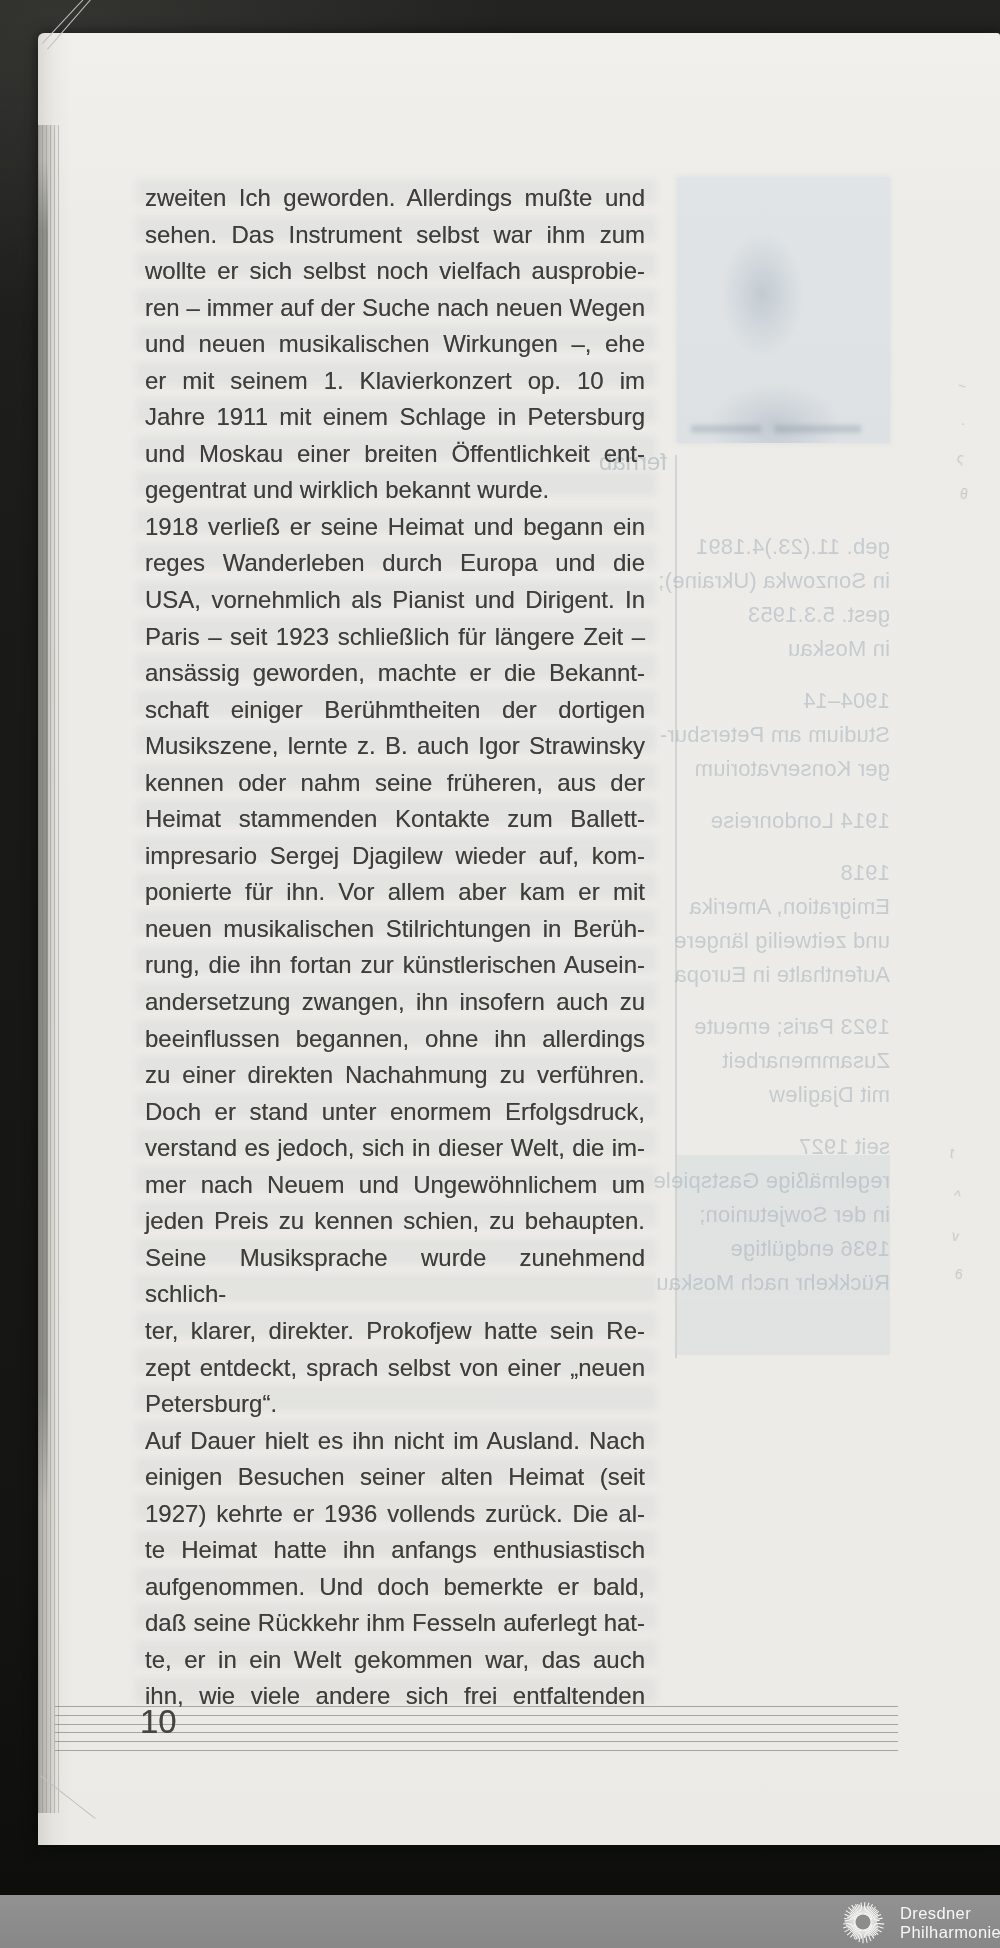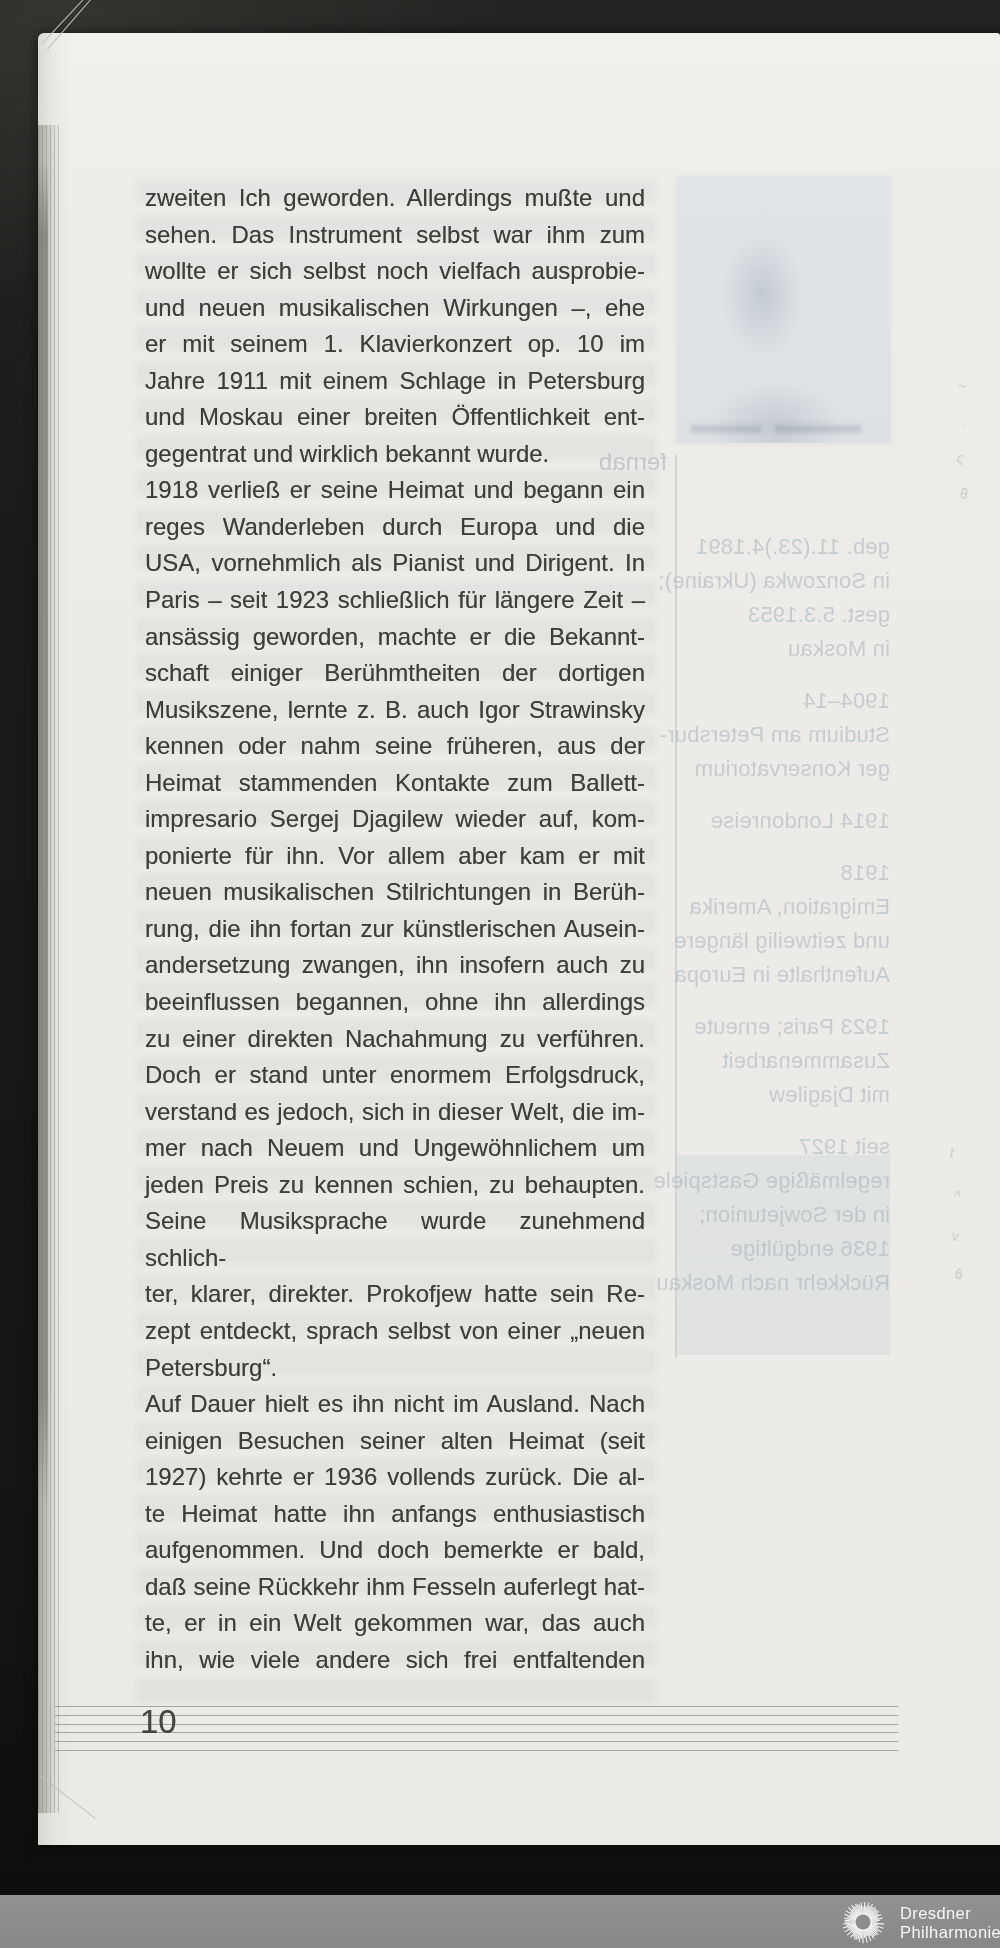--- a/index.html
+++ b/index.html
@@ -172,20 +172,21 @@
         <span class="margin-mark" style="left: 912px; top: 1112px;">t</span>
         <span class="margin-mark" style="left: 916px; top: 1155px;">^</span>
         <span class="margin-mark" style="left: 914px; top: 1195px;">v</span>
         <span class="margin-mark" style="left: 917px; top: 1233px;">6</span>
       </div>
 
     <div id="bodyText" class="body-text">
         <div class="body-line">zweiten Ich geworden. Allerdings mußte und</div>
         <div class="body-line">sehen. Das Instrument selbst war ihm zum</div>
         <div class="body-line">wollte er sich selbst noch vielfach ausprobie-</div>
+        <div class="body-line">ren – immer auf der Suche nach neuen Wegen</div>
         <div class="body-line">und neuen musikalischen Wirkungen –, ehe</div>
         <div class="body-line">er mit seinem 1. Klavierkonzert op. 10 im</div>
         <div class="body-line">Jahre 1911 mit einem Schlage in Petersburg</div>
         <div class="body-line">und Moskau einer breiten Öffentlichkeit ent-</div>
         <div class="body-line pend">gegentrat und wirklich bekannt wurde.</div>
         <div class="body-line">1918 verließ er seine Heimat und begann ein</div>
         <div class="body-line">reges Wanderleben durch Europa und die</div>
         <div class="body-line">USA, vornehmlich als Pianist und Dirigent. In</div>
         <div class="body-line">Paris – seit 1923 schließlich für längere Zeit –</div>
         <div class="body-line">ansässig geworden, machte er die Bekannt-</div>

